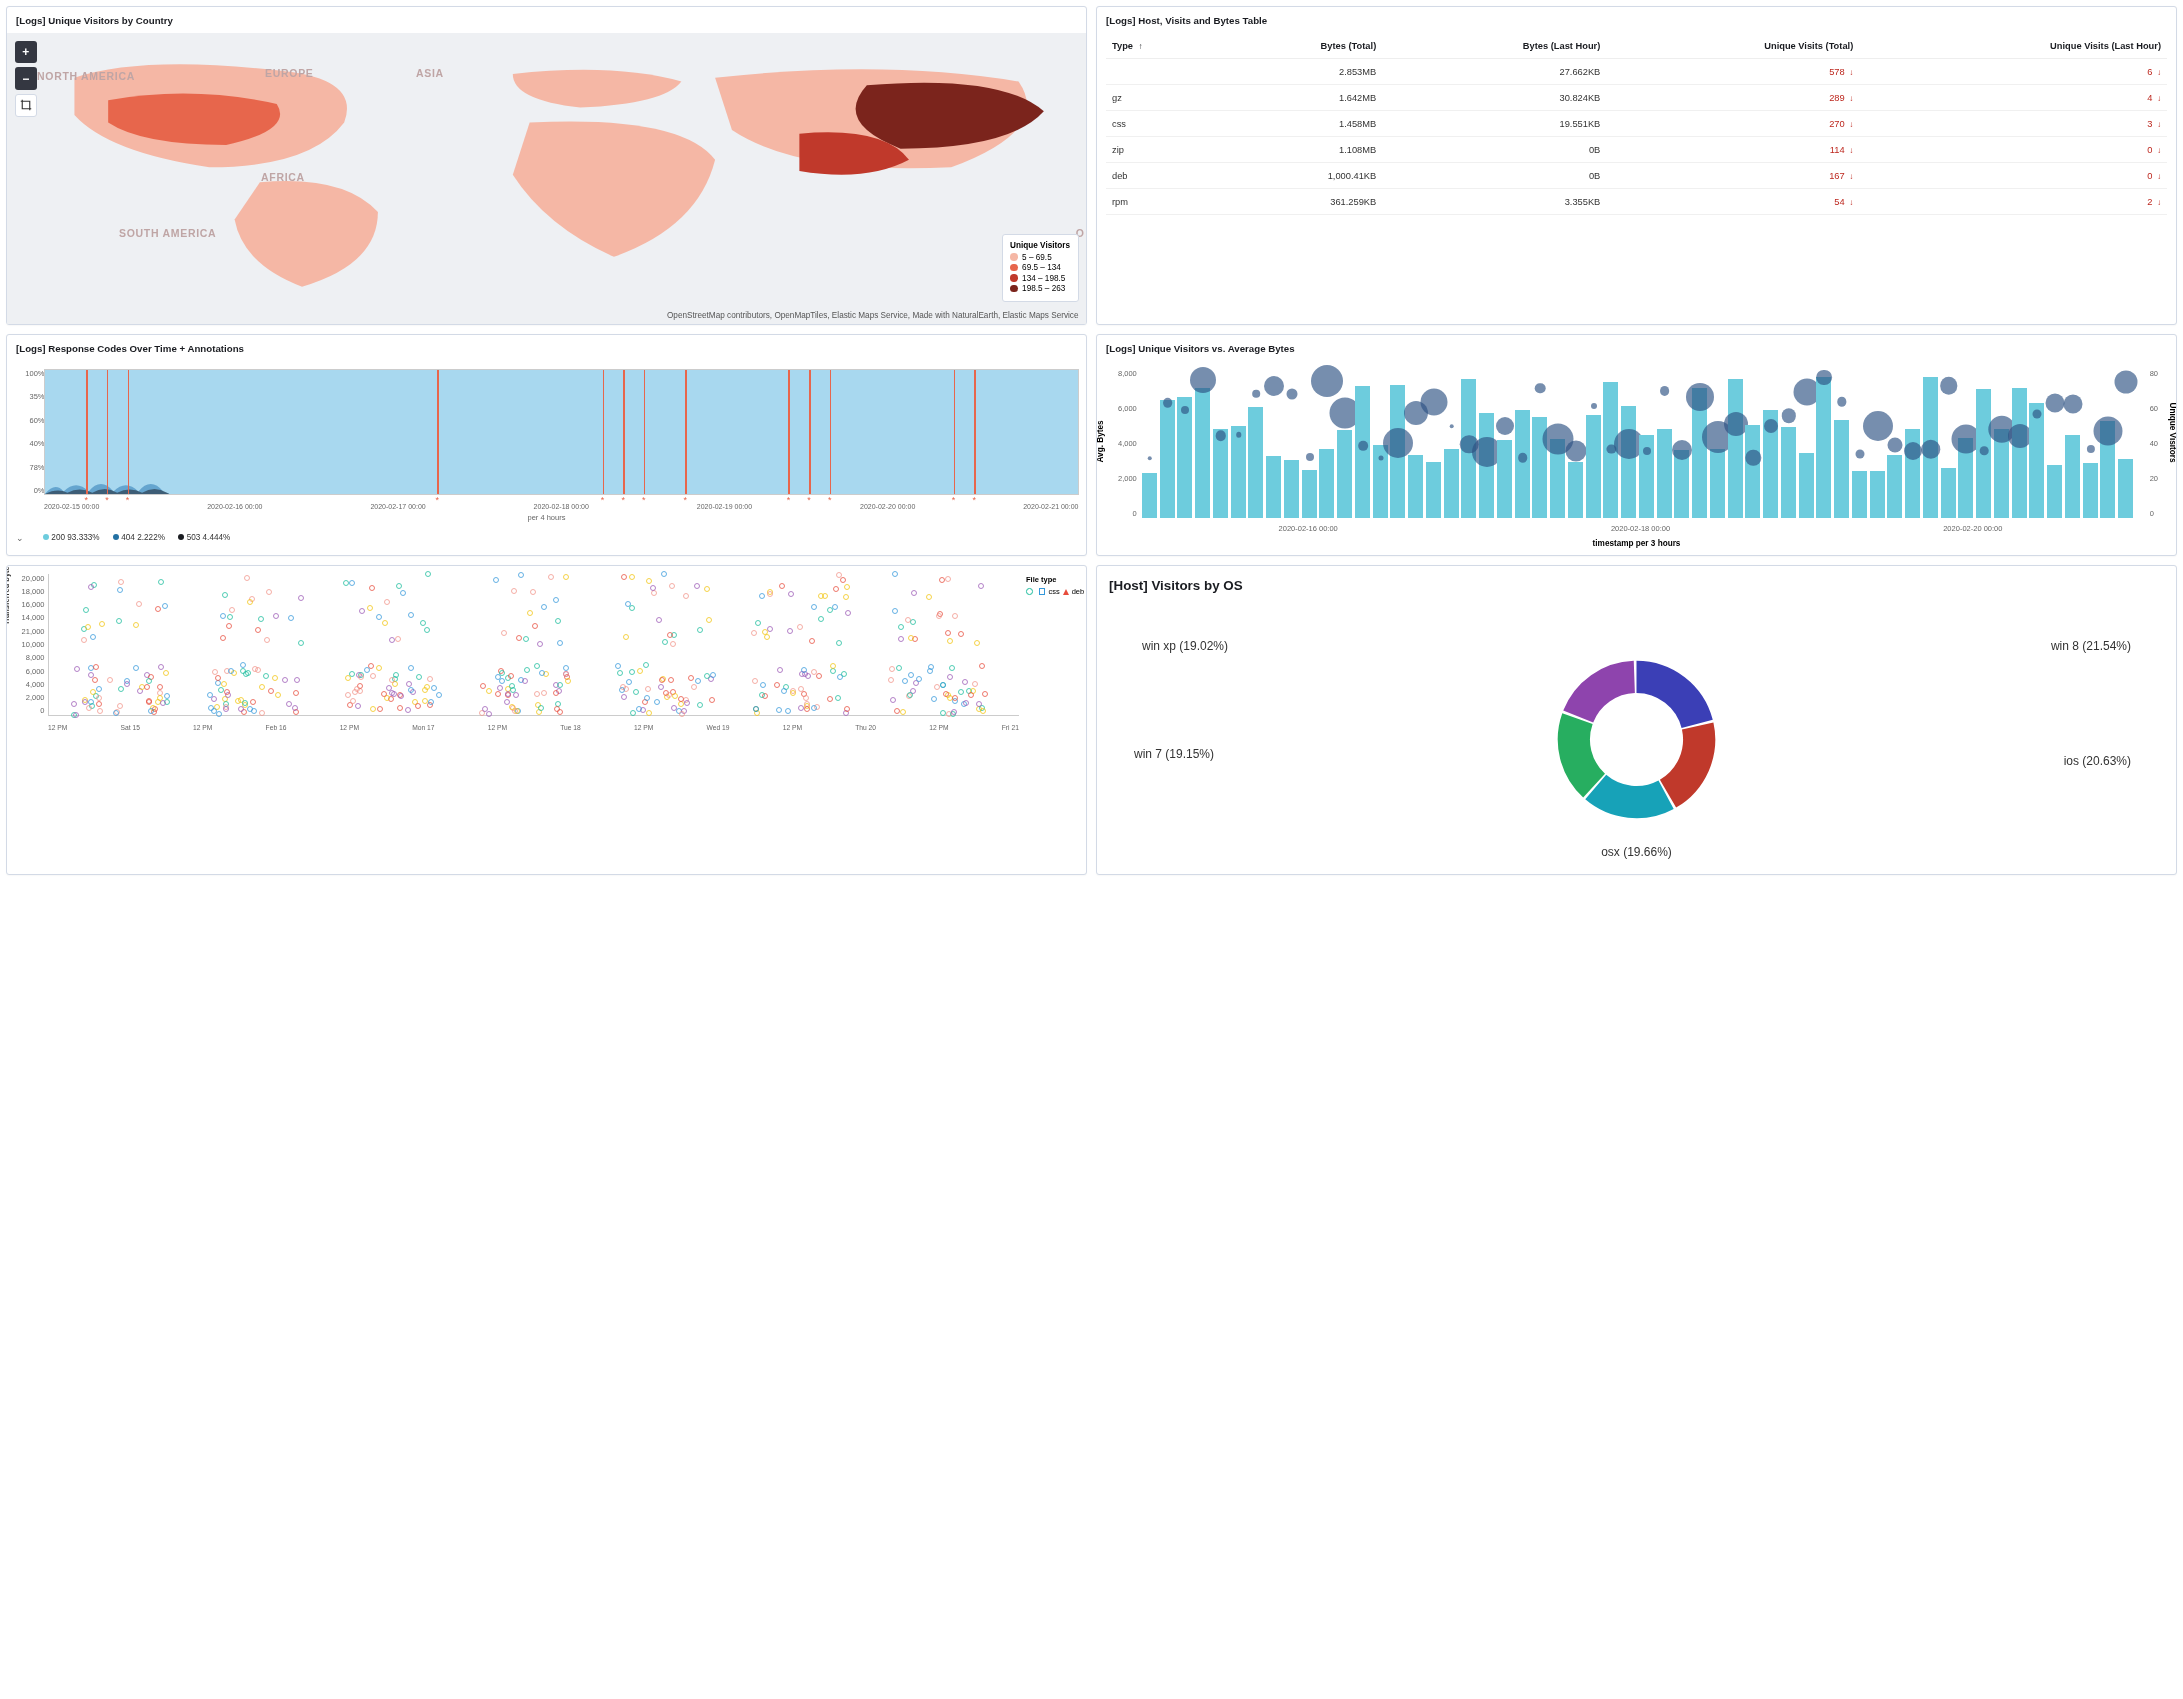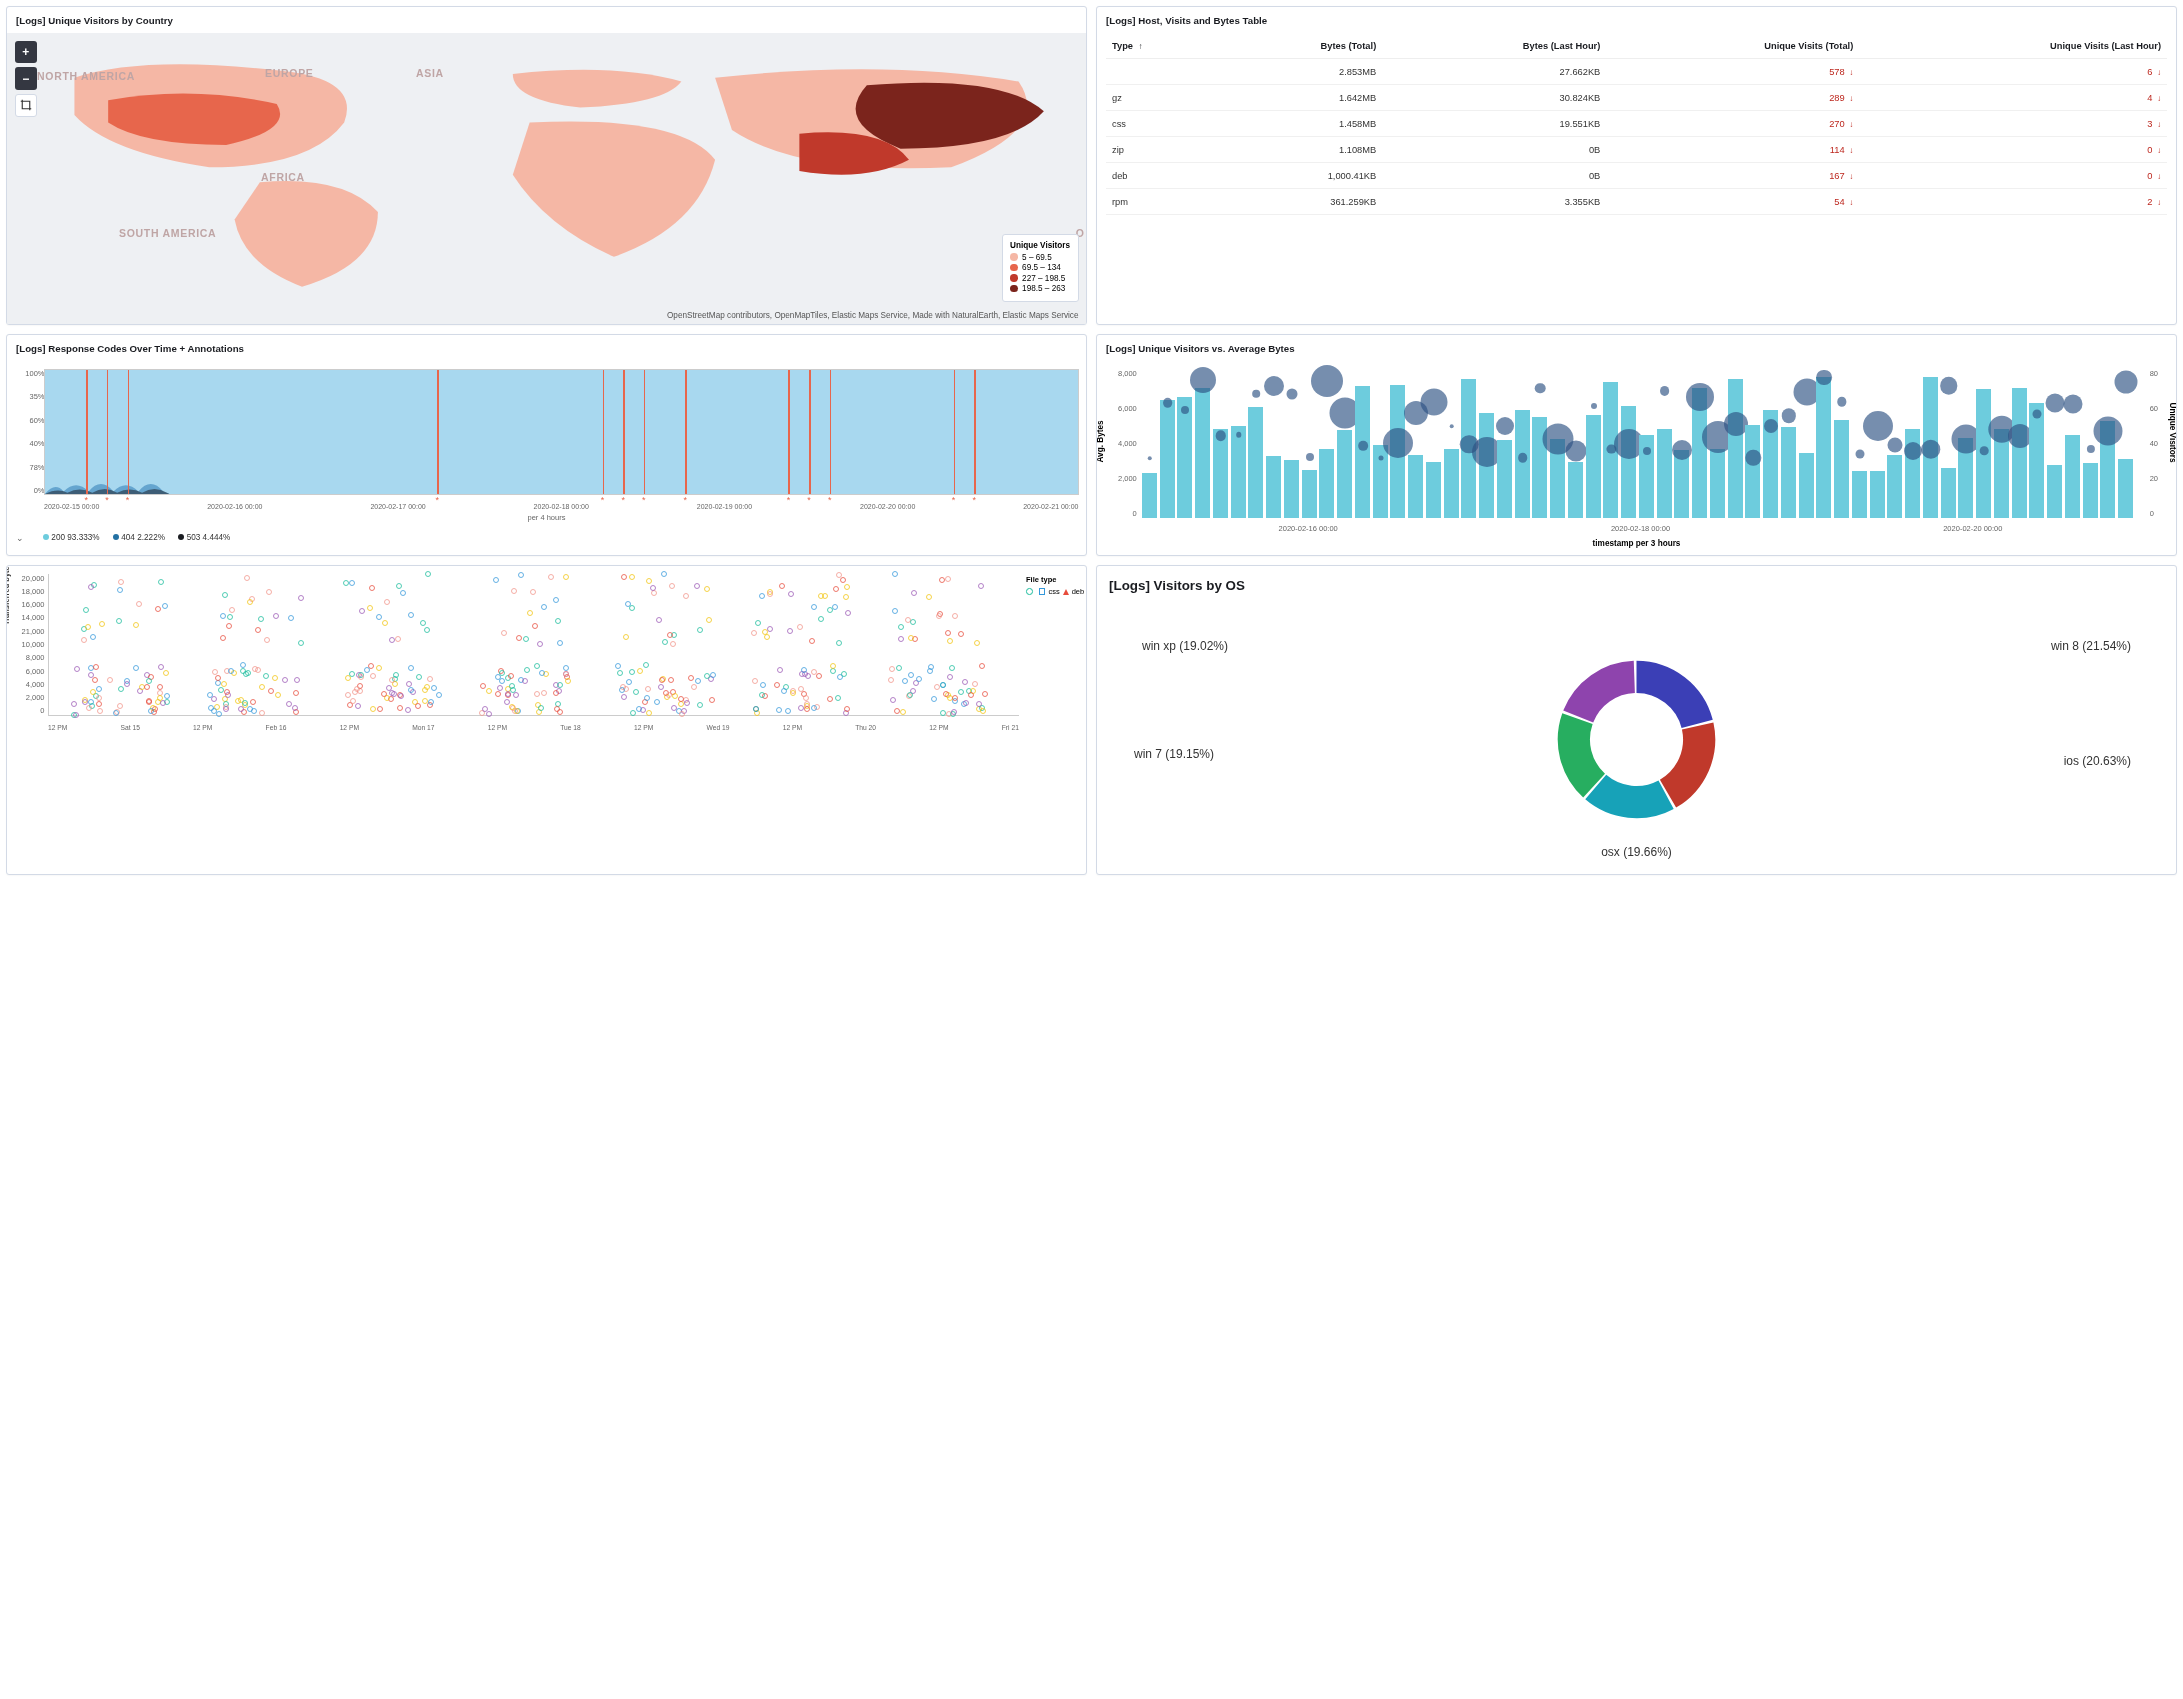--- a/index.html
+++ b/index.html
@@ -103,21 +103,21 @@
             <div class="leg-row">
               <span class="dot" style="background:#f5b7a5"></span>
               <span>5 – 69.5</span>
             </div>
             <div class="leg-row">
               <span class="dot" style="background:#e7664c"></span>
               <span>69.5 – 134</span>
             </div>
             <div class="leg-row">
               <span class="dot" style="background:#c0392b"></span>
-              <span>227 – 198.5</span>
+              <span>134 – 198.5</span>
             </div>
             <div class="leg-row">
               <span class="dot" style="background:#7b241c"></span>
               <span>198.5 – 263</span>
             </div>
           </div>
       </div>
       <div class="map-attr">OpenStreetMap contributors, OpenMapTiles, Elastic Maps Service, Made with NaturalEarth, Elastic Maps Service</div>
     </div>
   </div>
@@ -881,21 +881,21 @@
             <div>
               <span class="shape" style="width:0;height:0;border-left:3.7px solid transparent;border-right:3.7px solid transparent;border-bottom:6.7px solid #e74c3c"></span>
               <span>deb</span>
             </div>
           </div>
       </div>
     </div>
   </div>
 
   <div class="panel donut-panel">
-    <div class="panel-title">[Logs] Visitors by OS</div>
+    <div class="panel-title">[Host] Visitors by OS</div>
     <div class="donut-wrap">
       <svg class="donut" viewBox="0 0 100 100" id="donut-svg">
           <path d="M 50 15 A 35 35 0 0 1 83.89188715226086 41.2627243800819" stroke="#3b3fb6" stroke-width="18" fill="none"></path>
           <path d="M 84.17616765202203 42.45085669622813 A 35 35 0 0 1 67.59936228077521 80.25330473369854" stroke="#c0392b" stroke-width="18" fill="none"></path>
           <path d="M 66.53281611599915 80.84908412375574 A 35 35 0 0 1 27.22846864458832 76.57926559800896" stroke="#17a2b8" stroke-width="18" fill="none"></path>
           <path d="M 26.31473745413124 75.76835924410528 A 35 35 0 0 1 17.013261259360256 38.30063816882403" stroke="#27ae60" stroke-width="18" fill="none"></path>
           <path d="M 17.441657728977695 37.156544524040186 A 35 35 0 0 1 48.77851761541244 15.02132105433165" stroke="#8e44ad" stroke-width="18" fill="none"></path>
         </svg>
       <div class="donut-label" style="right:45px;top:34px">win 8 (21.54%)</div>
       <div class="donut-label" style="right:45px;top:149px">ios (20.63%)</div>

